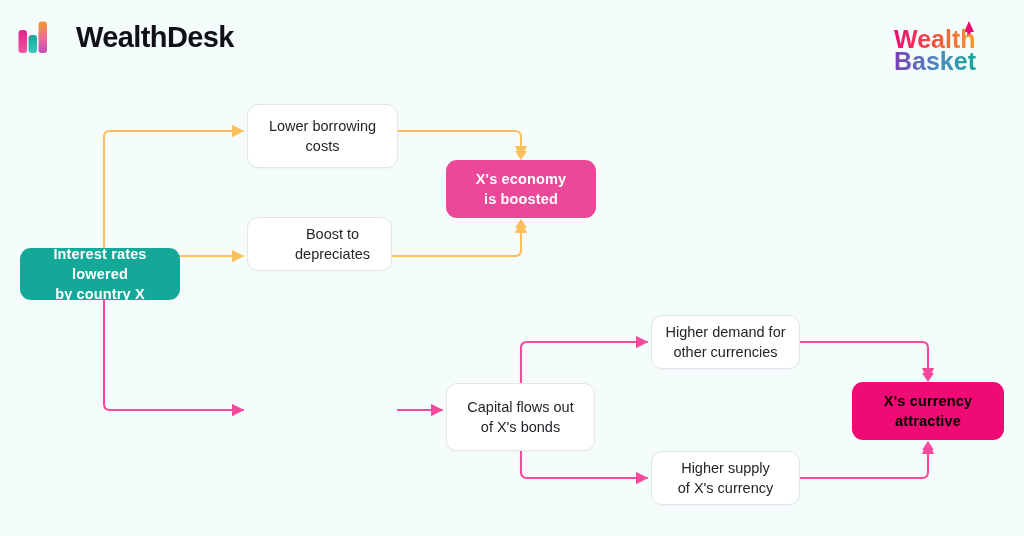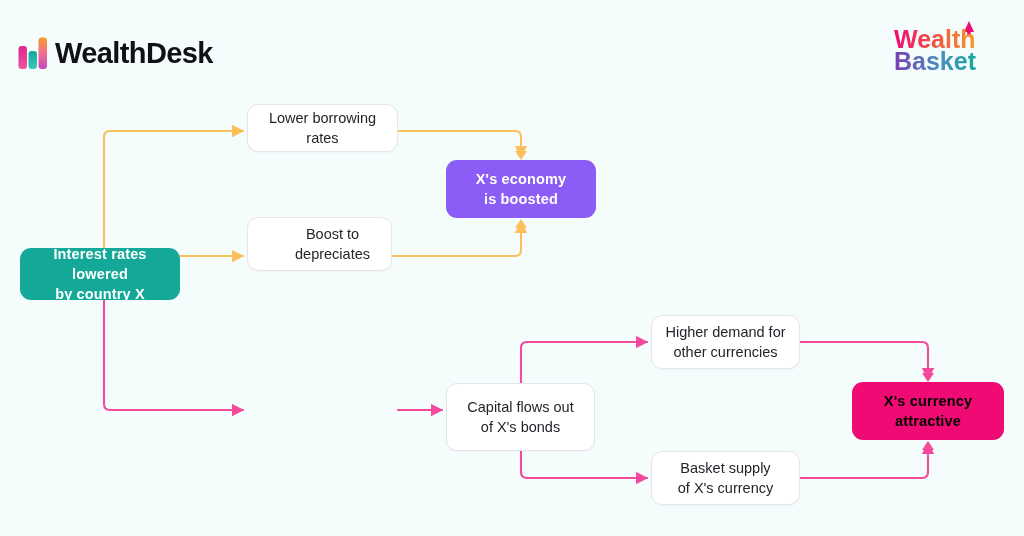--- a/index.html
+++ b/index.html
@@ -17,24 +17,24 @@
   #canvas {
     position: relative;
     width: 1024px;
     height: 536px;
   }
 
   
   #wd-logo {
     position: absolute;
     left: 18px;
-    top: 36px;
+    top: 20px;
     display: flex;
     align-items: center;
-    gap: 5px;
+    gap: 26px;
   }
   #wd-logo .wd-mark {
     width: 32px;
     height: 34px;
     display: block;
   }
   #wd-logo .wd-name {
     font-size: 29px;
     font-weight: 700;
     letter-spacing: -0.6px;
@@ -71,21 +71,21 @@
     color: #25242b;
     box-shadow: 0 1px 2px rgba(30,30,50,0.035);
   }
   .node.teal {
     background: #14a899;
     color: #ffffff;
     font-weight: 600;
     letter-spacing: 0.15px;
   }
   .node.orange {
-    background: #8b5cf6;
+    background: #ec4899;
     color: #ffffff;
     font-weight: 600;
     letter-spacing: 0.15px;
   }
   .node.pink {
     background: #ef0b73;
     color: #000000;
     font-weight: 600;
     letter-spacing: 0.15px;
   }
@@ -195,24 +195,24 @@
     </g>
   </svg>
 
   <div class="node teal" style="left:20px; top:248px; width:160px; height:52px;">
     <span class="node-text">
       <span>Interest rates lowered</span><br>
       <span>by country X</span>
     </span>
   </div>
 
-  <div class="node plain" style="left:247px; top:104px; width:151px; height:48px;">
+  <div class="node plain" style="left:247px; top:104px; width:151px; height:64px;">
     <span class="node-text">
       <span>Lower borrowing</span><br>
-      <span>rates</span>
+      <span>costs</span>
     </span>
   </div>
 
   <div class="node plain" style="left:247px; top:217px; width:145px; height:54px;padding-left:36px;">
     <span class="node-text">
       <span>Boost to</span><br>
       <span>depreciates</span>
     </span>
   </div>
 
@@ -233,21 +233,21 @@
 
   <div class="node plain" style="left:651px; top:315px; width:149px; height:54px;">
     <span class="node-text">
       <span>Higher demand for</span><br>
       <span>other currencies</span>
     </span>
   </div>
 
   <div class="node plain" style="left:651px; top:451px; width:149px; height:54px;">
     <span class="node-text">
-      <span>Basket supply</span><br>
+      <span>Higher supply</span><br>
       <span>of X's currency</span>
     </span>
   </div>
 
   <div class="node pink" style="left:852px; top:382px; width:152px; height:58px;">
     <span class="node-text">
       <span>X's currency</span><br>
       <span>attractive</span>
     </span>
   </div>

